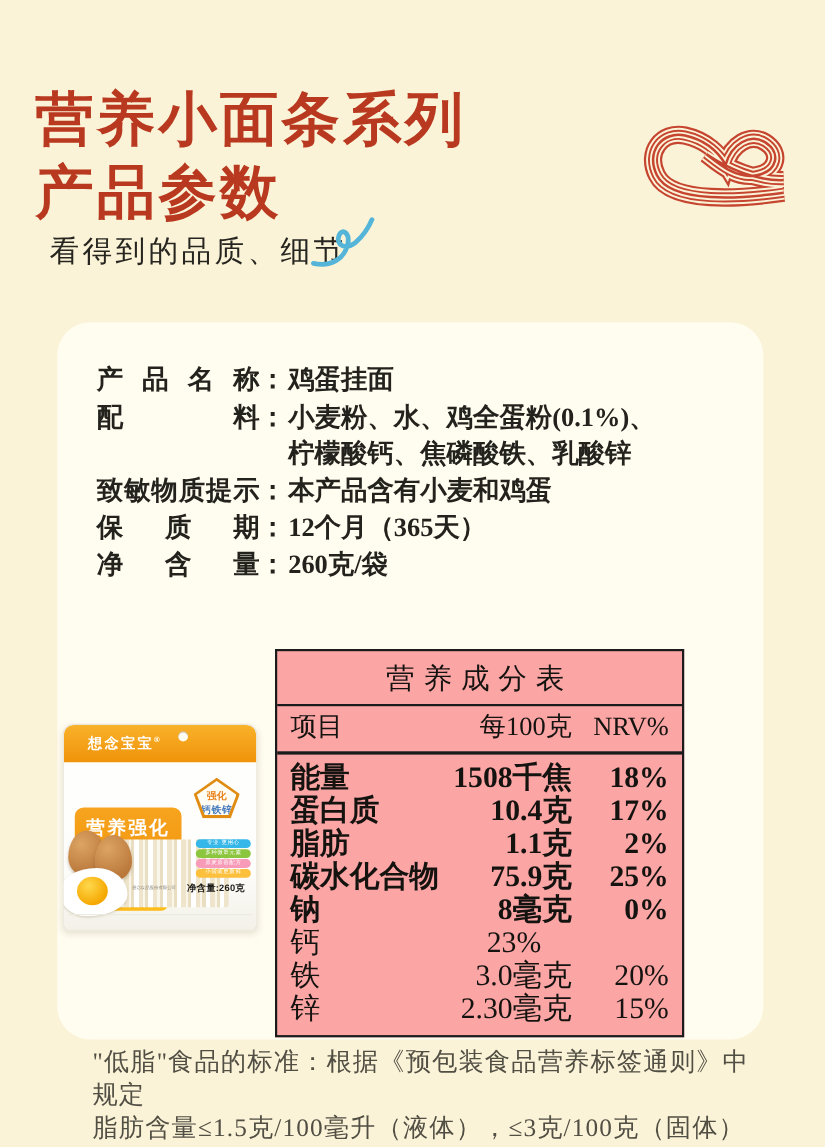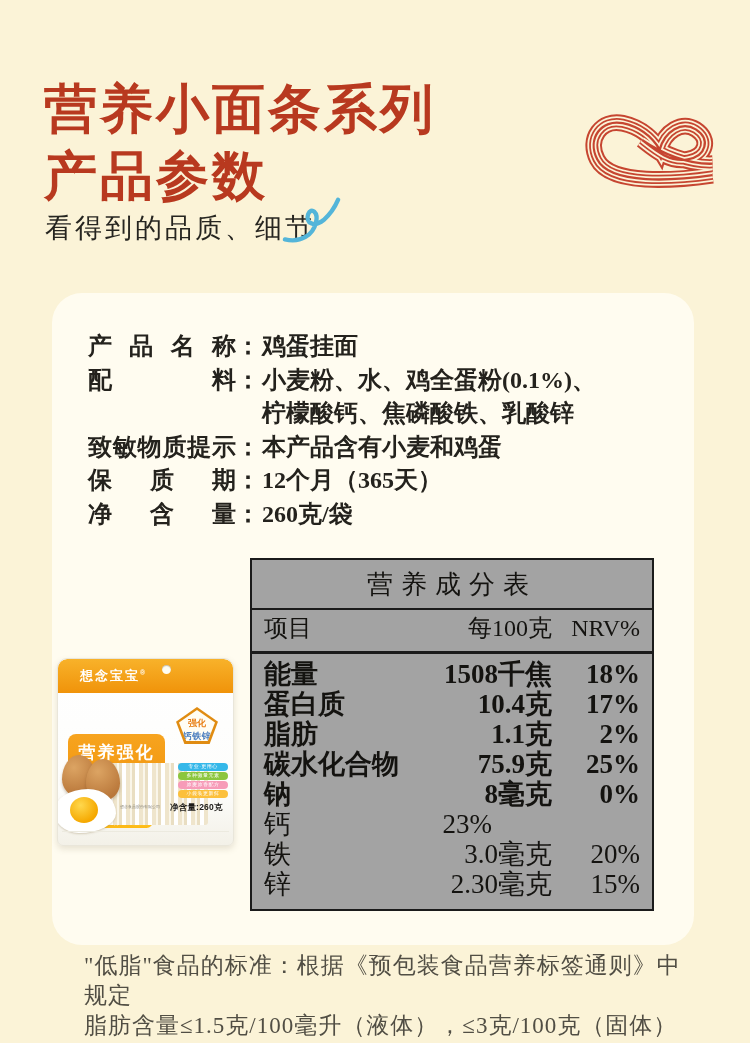--- a/index.html
+++ b/index.html
@@ -4,21 +4,21 @@
 <style>
   html,body{margin:0;padding:0;}
   .page{
     position:relative; width:750px; height:1043px; overflow:hidden;
     background:#fbf3d7;
     font-family:"Liberation Serif","DejaVu Serif",serif;
     color:#1f1d1a;
   }
   
   .title{
-    position:absolute; left:44px; top:76px;
+    position:absolute; left:32px; top:76px;
     font-size:53px; line-height:67px; font-weight:700;
     color:#b8391f; letter-spacing:3px;
   }
   .subtitle{
     position:absolute; left:45px; top:210px;
     font-size:27px; letter-spacing:3px; color:#262520; font-weight:500;
   }
   .squiggle{ position:absolute; left:282px; top:194px; }
   .knot{ position:absolute; left:584px; top:100px; }
   
@@ -33,22 +33,22 @@
   }
   .info-row{ display:flex; align-items:flex-start; }
   .info-label{
     width:148px; flex:0 0 148px;
     text-align-last:justify; text-justify:inter-character;
   }
   .info-colon{ flex:0 0 auto; padding-right:2px; }
   .info-value{ flex:1 1 auto; }
   
   .n-table{
-    position:absolute; left:250px; top:558px; width:404px;
-    background:#a3a3a3; border:2.5px solid #1b1b1b;
+    position:absolute; left:250px; top:590px; width:372px;
+    background:#fca5a5; border:2.5px solid #1b1b1b;
     box-sizing:border-box; color:#141310;
   }
   .n-title{
     text-align:center; font-size:26px; letter-spacing:8px;
     padding:7px 0 6px; border-bottom:2px solid #1b1b1b;
   }
   .n-head{
     display:flex; padding:2px 12px 7px; border-bottom:3px solid #1b1b1b;
     font-size:24px; align-items:baseline;
   }

